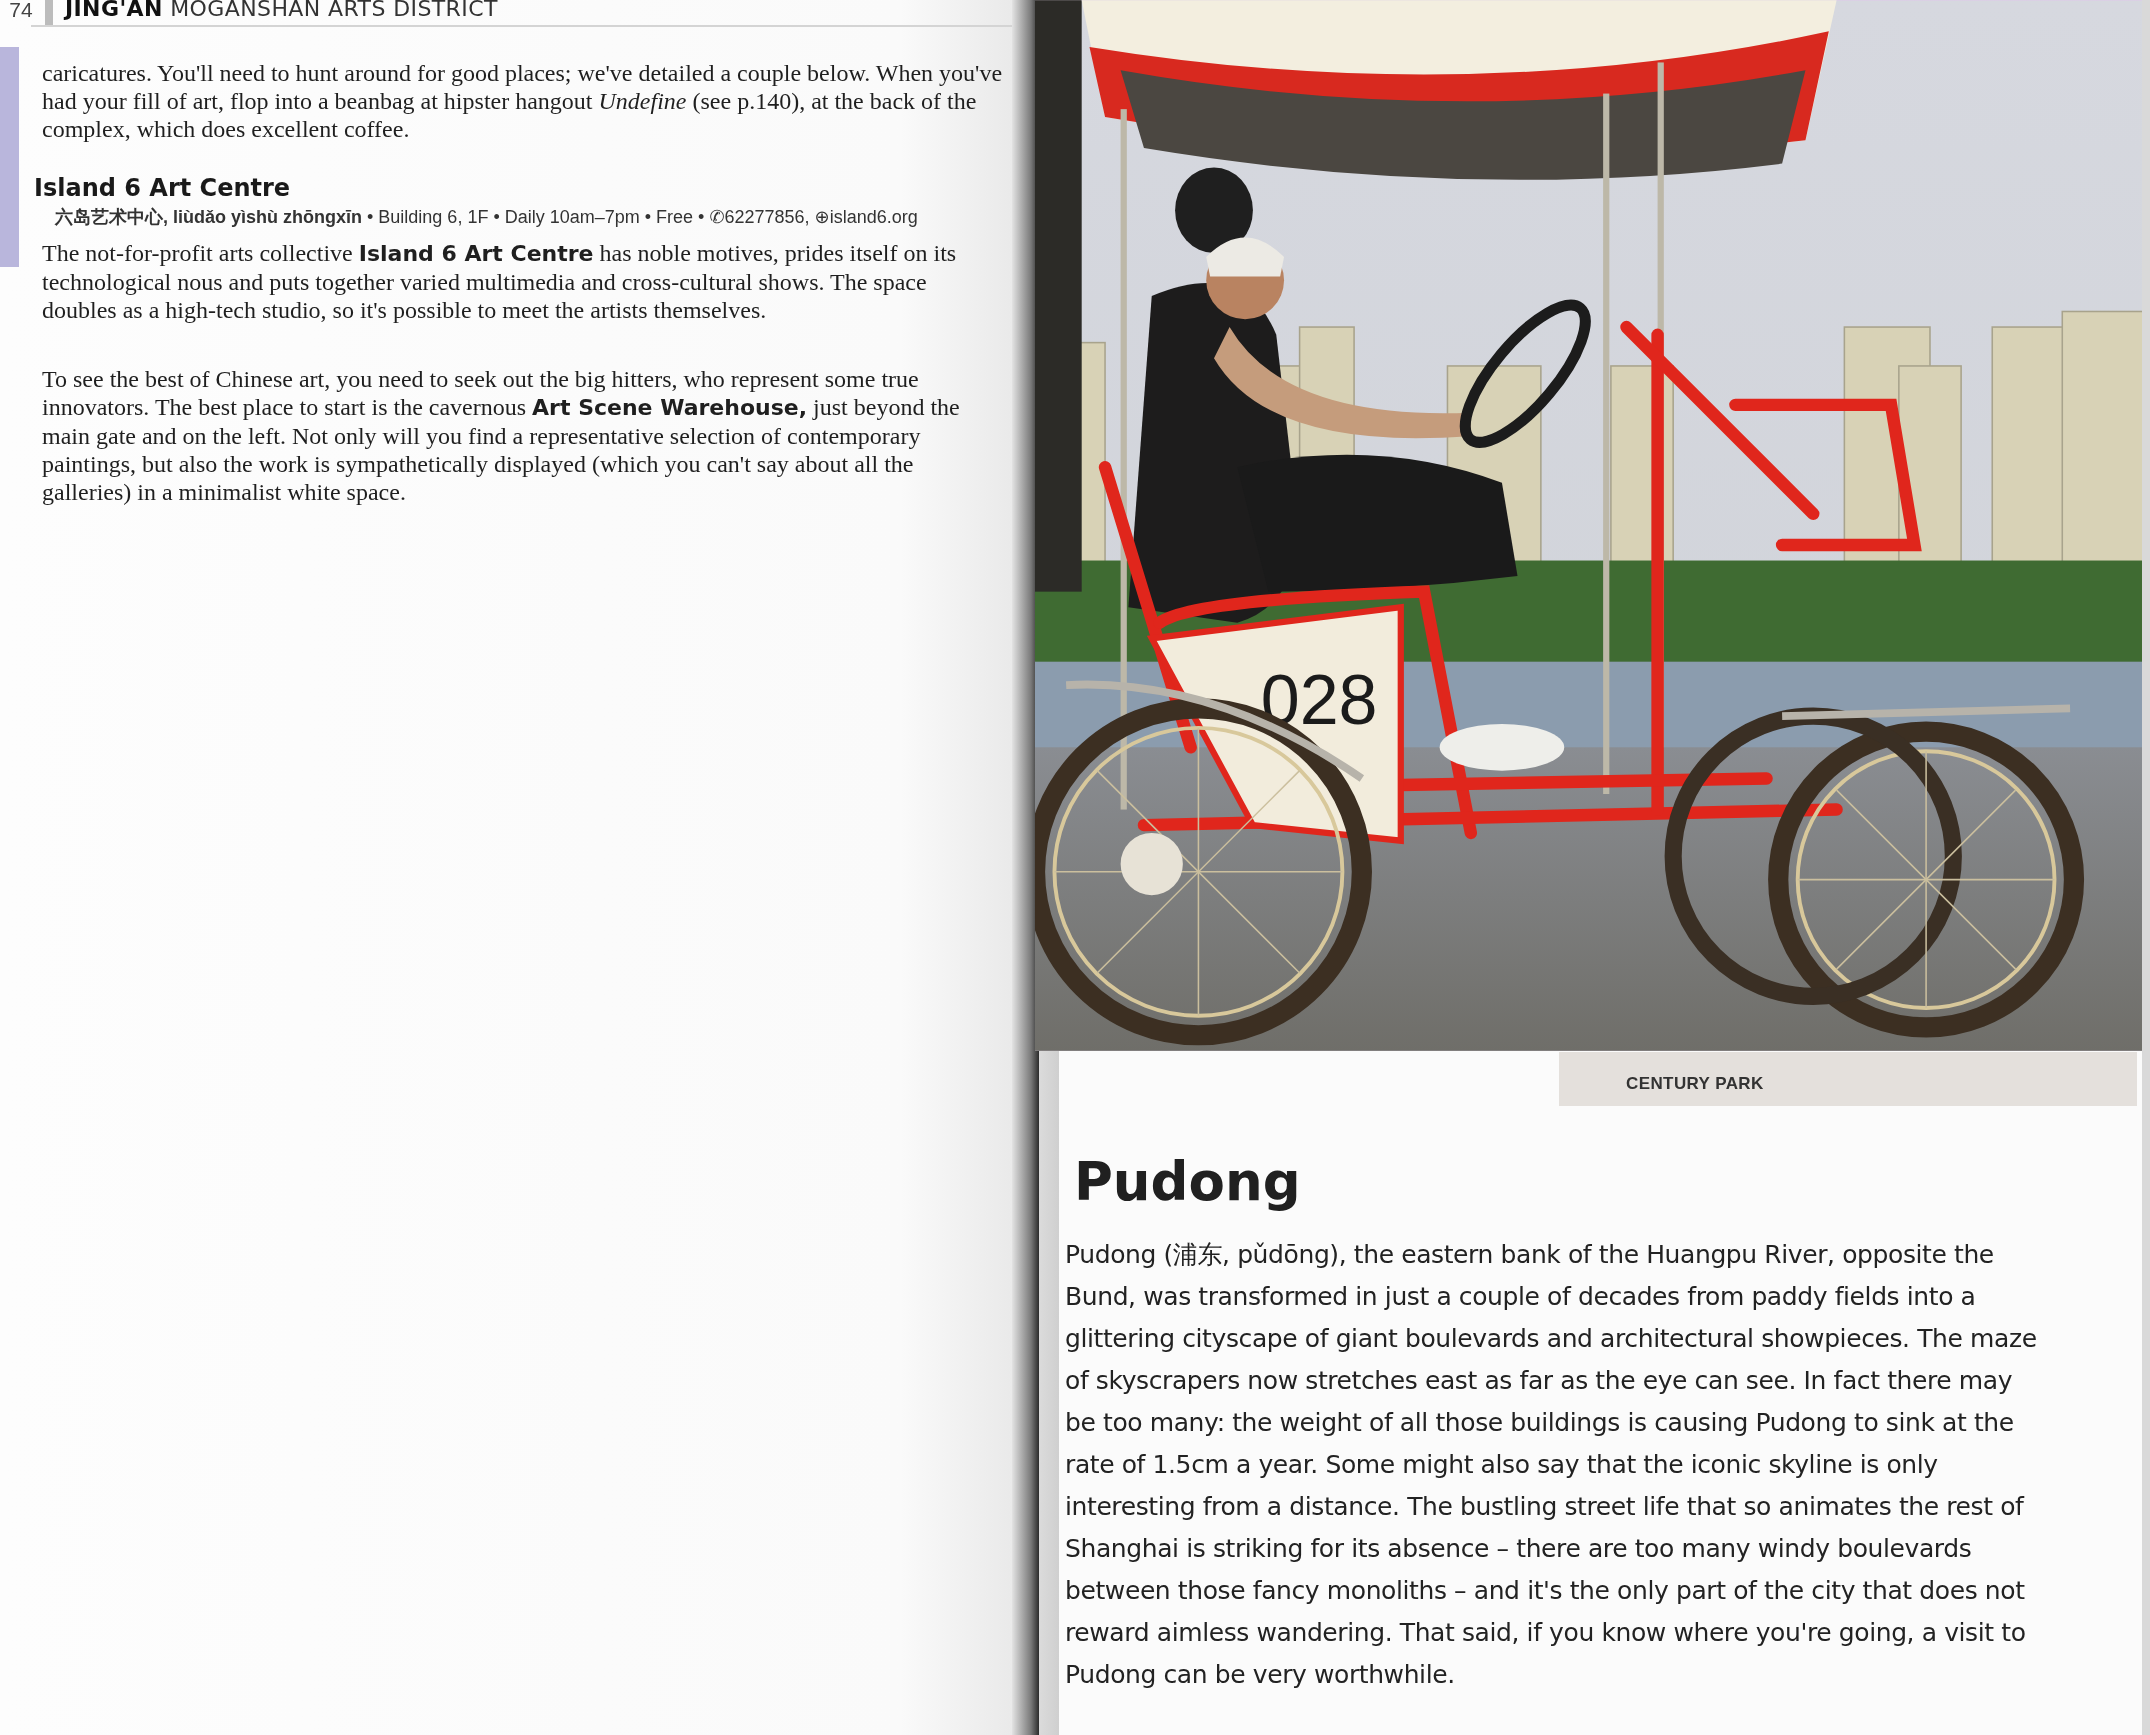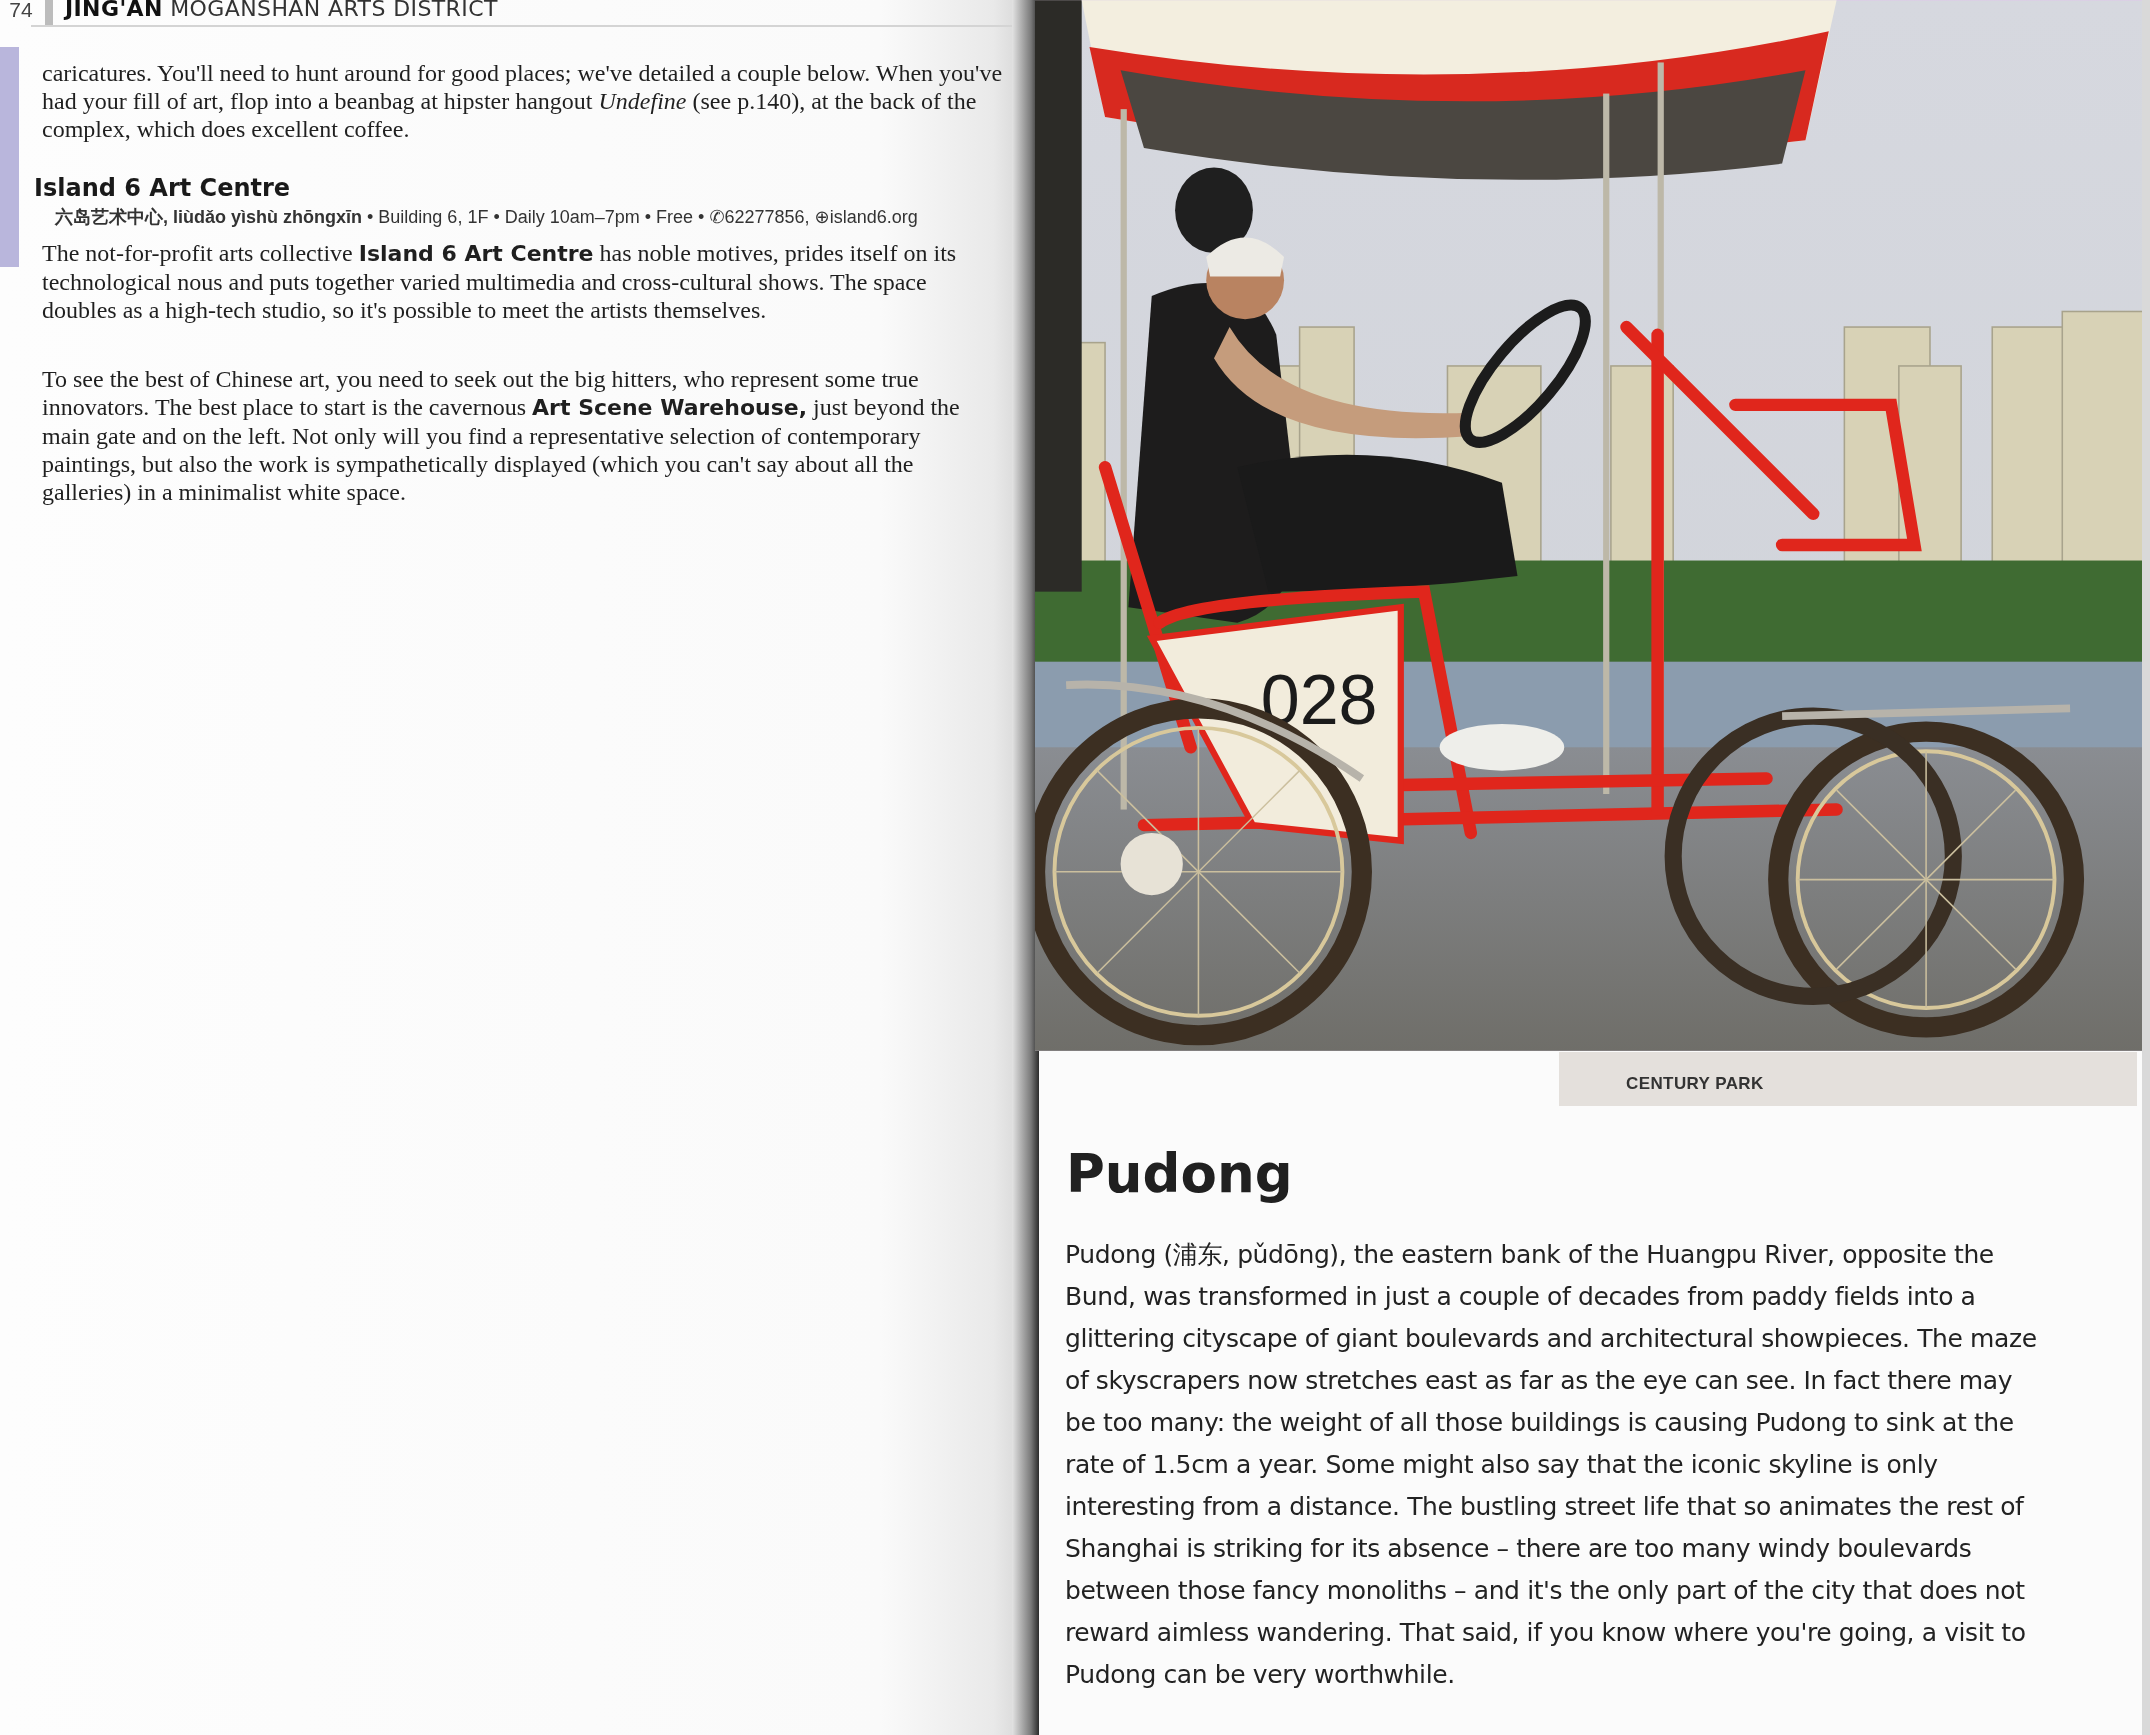--- a/index.html
+++ b/index.html
@@ -1,34 +1,34 @@
 <!DOCTYPE html>
 <html style="font-size:12.5px"><head>
 <meta charset="utf-8">
 <style>
   html,body{margin:0;padding:0;}
   body{width:2151px;height:1736px;position:relative;overflow:hidden;background:#fbfbfb;font-family:"Liberation Serif",serif;color:#1d1d1d;}
-  .page-left{position:absolute;left:0;top:0;width:1035px;height:1736px;background:linear-gradient(90deg,#fdfdfd 0%,#fafafa 85%,#e9e9e9 96%,#cfcfcf 100%);}
+  .page-left{position:absolute;left:0;top:0;width:1035px;height:1736px;background:linear-gradient(90deg,#fdfdfd 0%,#fafafa 85%,#e9e9e9 96%,#cfcfcf 100%);padding-left:24px;}
   .running-head{position:absolute;left:0;top:0;height:26.5px;width:1012px;display:flex;align-items:flex-start;}
   .folio{font-family:"Liberation Sans",sans-serif;font-size:21px;color:#444;margin-left:9.3px;line-height:20px;}
   .head-bar{margin-left:12.5px;width:7.8px;height:26.5px;background:#bcbcbc;}
   .head-text{margin-left:12px;font-family:"DejaVu Sans",sans-serif;font-size:22px;line-height:18.7px;letter-spacing:0.4px;color:#333;}
   .head-text b{font-weight:bold;color:#111;}
   .head-rule{position:absolute;left:31px;top:25px;width:981px;height:1.6px;background:#d4d4d4;}
   .tab{position:absolute;left:0;top:47px;width:18.7px;height:220px;background:#b9b6dc;}
   .lp{position:absolute;left:34px;width:981px;font-size:24px;line-height:28px;color:#1f1f1f;}
   .lp p{margin:8px;}
   .entry-title{font-family:"DejaVu Sans",sans-serif;font-size:24px;color:#1a1a1a;margin:0;line-height:31px;}
   .meta{font-family:"Liberation Sans",sans-serif;font-size:18px;line-height:26.5px;color:#333;white-space:nowrap;}
   .meta b{font-weight:bold;margin-left:21px;}
   .bold-sans{font-family:"DejaVu Sans",sans-serif;font-weight:bold;font-size:22px;}
   .photo{position:absolute;left:1035px;top:0;width:1109px;height:1051px;overflow:hidden;background:#f0abfc;}
   .caption-band{position:absolute;left:1559px;top:1052px;width:578px;height:54px;background:#e4e0dc;}
   .caption{position:absolute;left:1626px;top:1074px;font-family:"Liberation Sans",sans-serif;font-weight:bold;font-size:17px;color:#333;letter-spacing:0.4px;}
-  .pudong-h{position:absolute;left:1066px;top:1143px;font-family:"DejaVu Sans",sans-serif;font-weight:bold;font-size:53px;color:#202020;margin:0;}
+  .pudong-h{position:absolute;left:1066px;top:1143px;font-family:"DejaVu Sans",sans-serif;font-weight:bold;font-size:53px;color:#202020;margin:8px;}
   .pudong-body{position:absolute;left:1065px;top:1234px;width:982px;font-family:"DejaVu Sans",sans-serif;font-size:25px;line-height:42px;color:#222;letter-spacing:-0.4px;}
   .pudong-body p{margin:0;}
   .right-edge{position:absolute;left:2142px;top:0;width:8.6px;height:1736px;background:#d9d9d9;}
   .gutter{position:absolute;left:1012px;top:0;width:26.5px;height:1736px;background:linear-gradient(90deg,#e3e3e3,#7a7a7a 70%,#2c2c2c);}
 </style>
 </head>
 <body>
 
 <div class="page-left">
   <div class="running-head">

